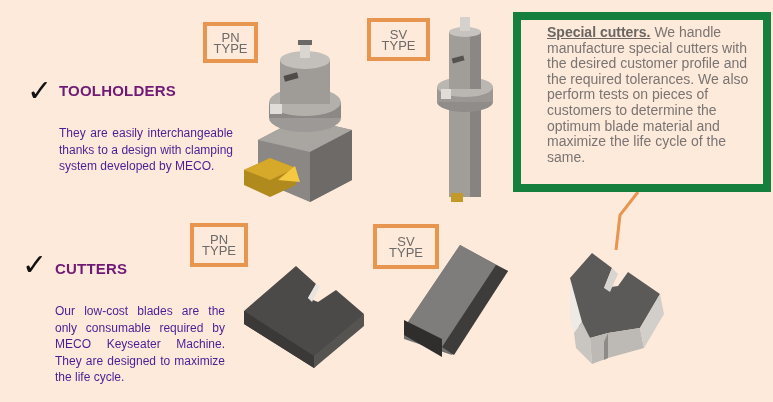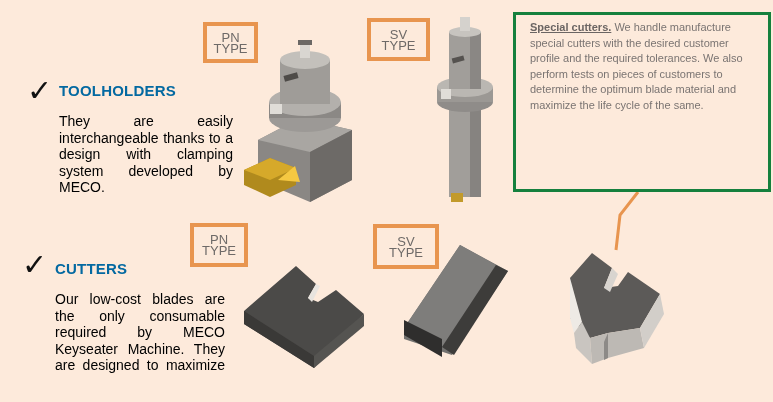--- a/index.html
+++ b/index.html
@@ -4,34 +4,34 @@
 <style>
   html, body { margin:0; padding:0; }
   body {
     width:773px; height:402px; overflow:hidden;
     background:#fdeadb;
     font-family:"Liberation Sans", sans-serif;
     position:relative;
   }
   .abs { position:absolute; }
   .check { font-size:30px; color:#111; font-family:"DejaVu Sans", sans-serif; line-height:1; }
-  .heading { font-weight:bold; font-size:15px; color:#0369a1; letter-spacing:0.2px; }
+  .heading { font-weight:bold; font-size:15px; color:#701a75; letter-spacing:0.2px; }
   .para {
-    font-size:14px; line-height:16.6px; color:#000000;
-    text-align:justify; text-align-last:left;
+    font-size:12px; line-height:16.6px; color:#4c1d95;
+    text-align:justify; text-align-last:left;margin-top:12px;
   }
   .typebox {
     border:4px solid #e8954f; background:#fdeadb;
     box-sizing:border-box; text-align:center;
     font-size:13px; line-height:11px; color:#6e6a68;
     display:flex; flex-direction:column; justify-content:center;
   }
   .callout {
-    border:3px solid #15803d; box-sizing:border-box;
-    padding:5px 14px 0 14px; font-size:11px; line-height:15.6px; color:#7a7472;
+    border:8px solid #15803d; box-sizing:border-box;
+    padding:5px 14px 0 26px; font-size:14px; line-height:15.6px; color:#7a7472;
   }
   .callout .title { font-weight:bold; text-decoration:underline; color:#6b6563; }
   .clip { overflow:hidden; }
 </style>
 </head>
 <body>
 
 <div class="abs check" style="left:27px;top:76px;">✓</div>
 <div class="abs heading" style="left:59px;top:82px;">TOOLHOLDERS</div>
 <div class="abs para" style="left:59px;top:113px;width:174px;">They are easily interchangeable thanks to a design with clamping system developed by MECO.</div>

